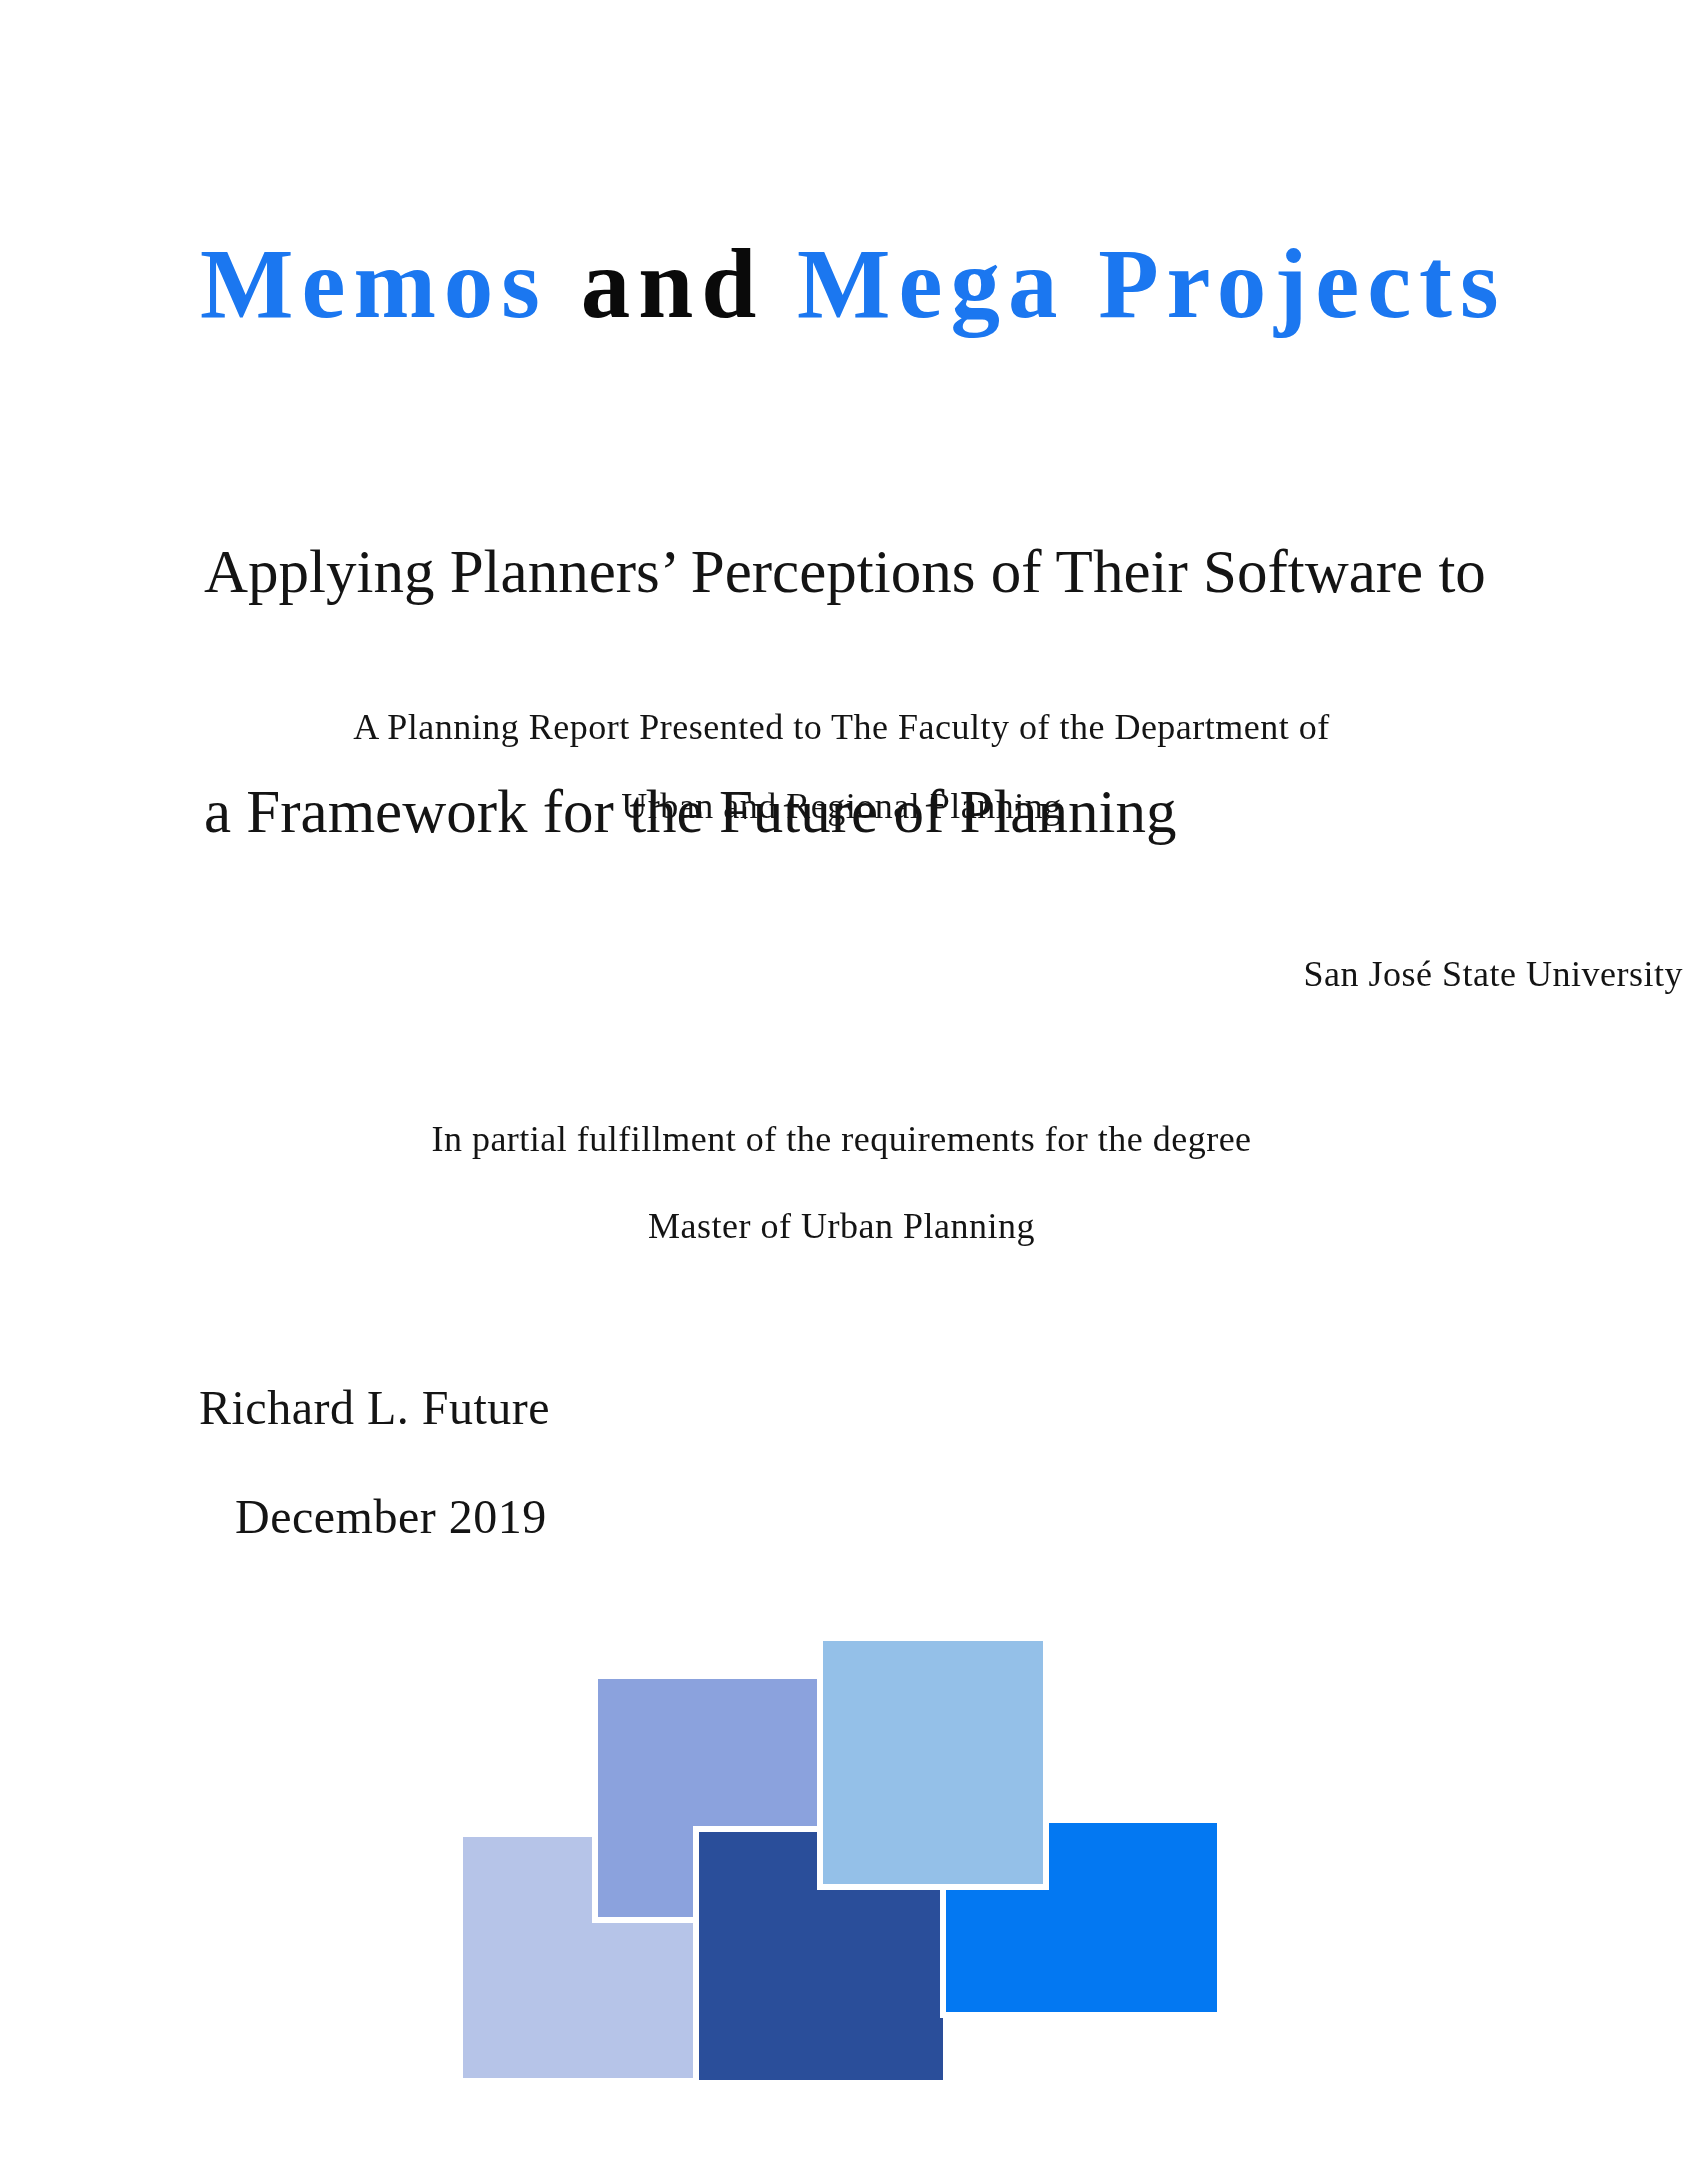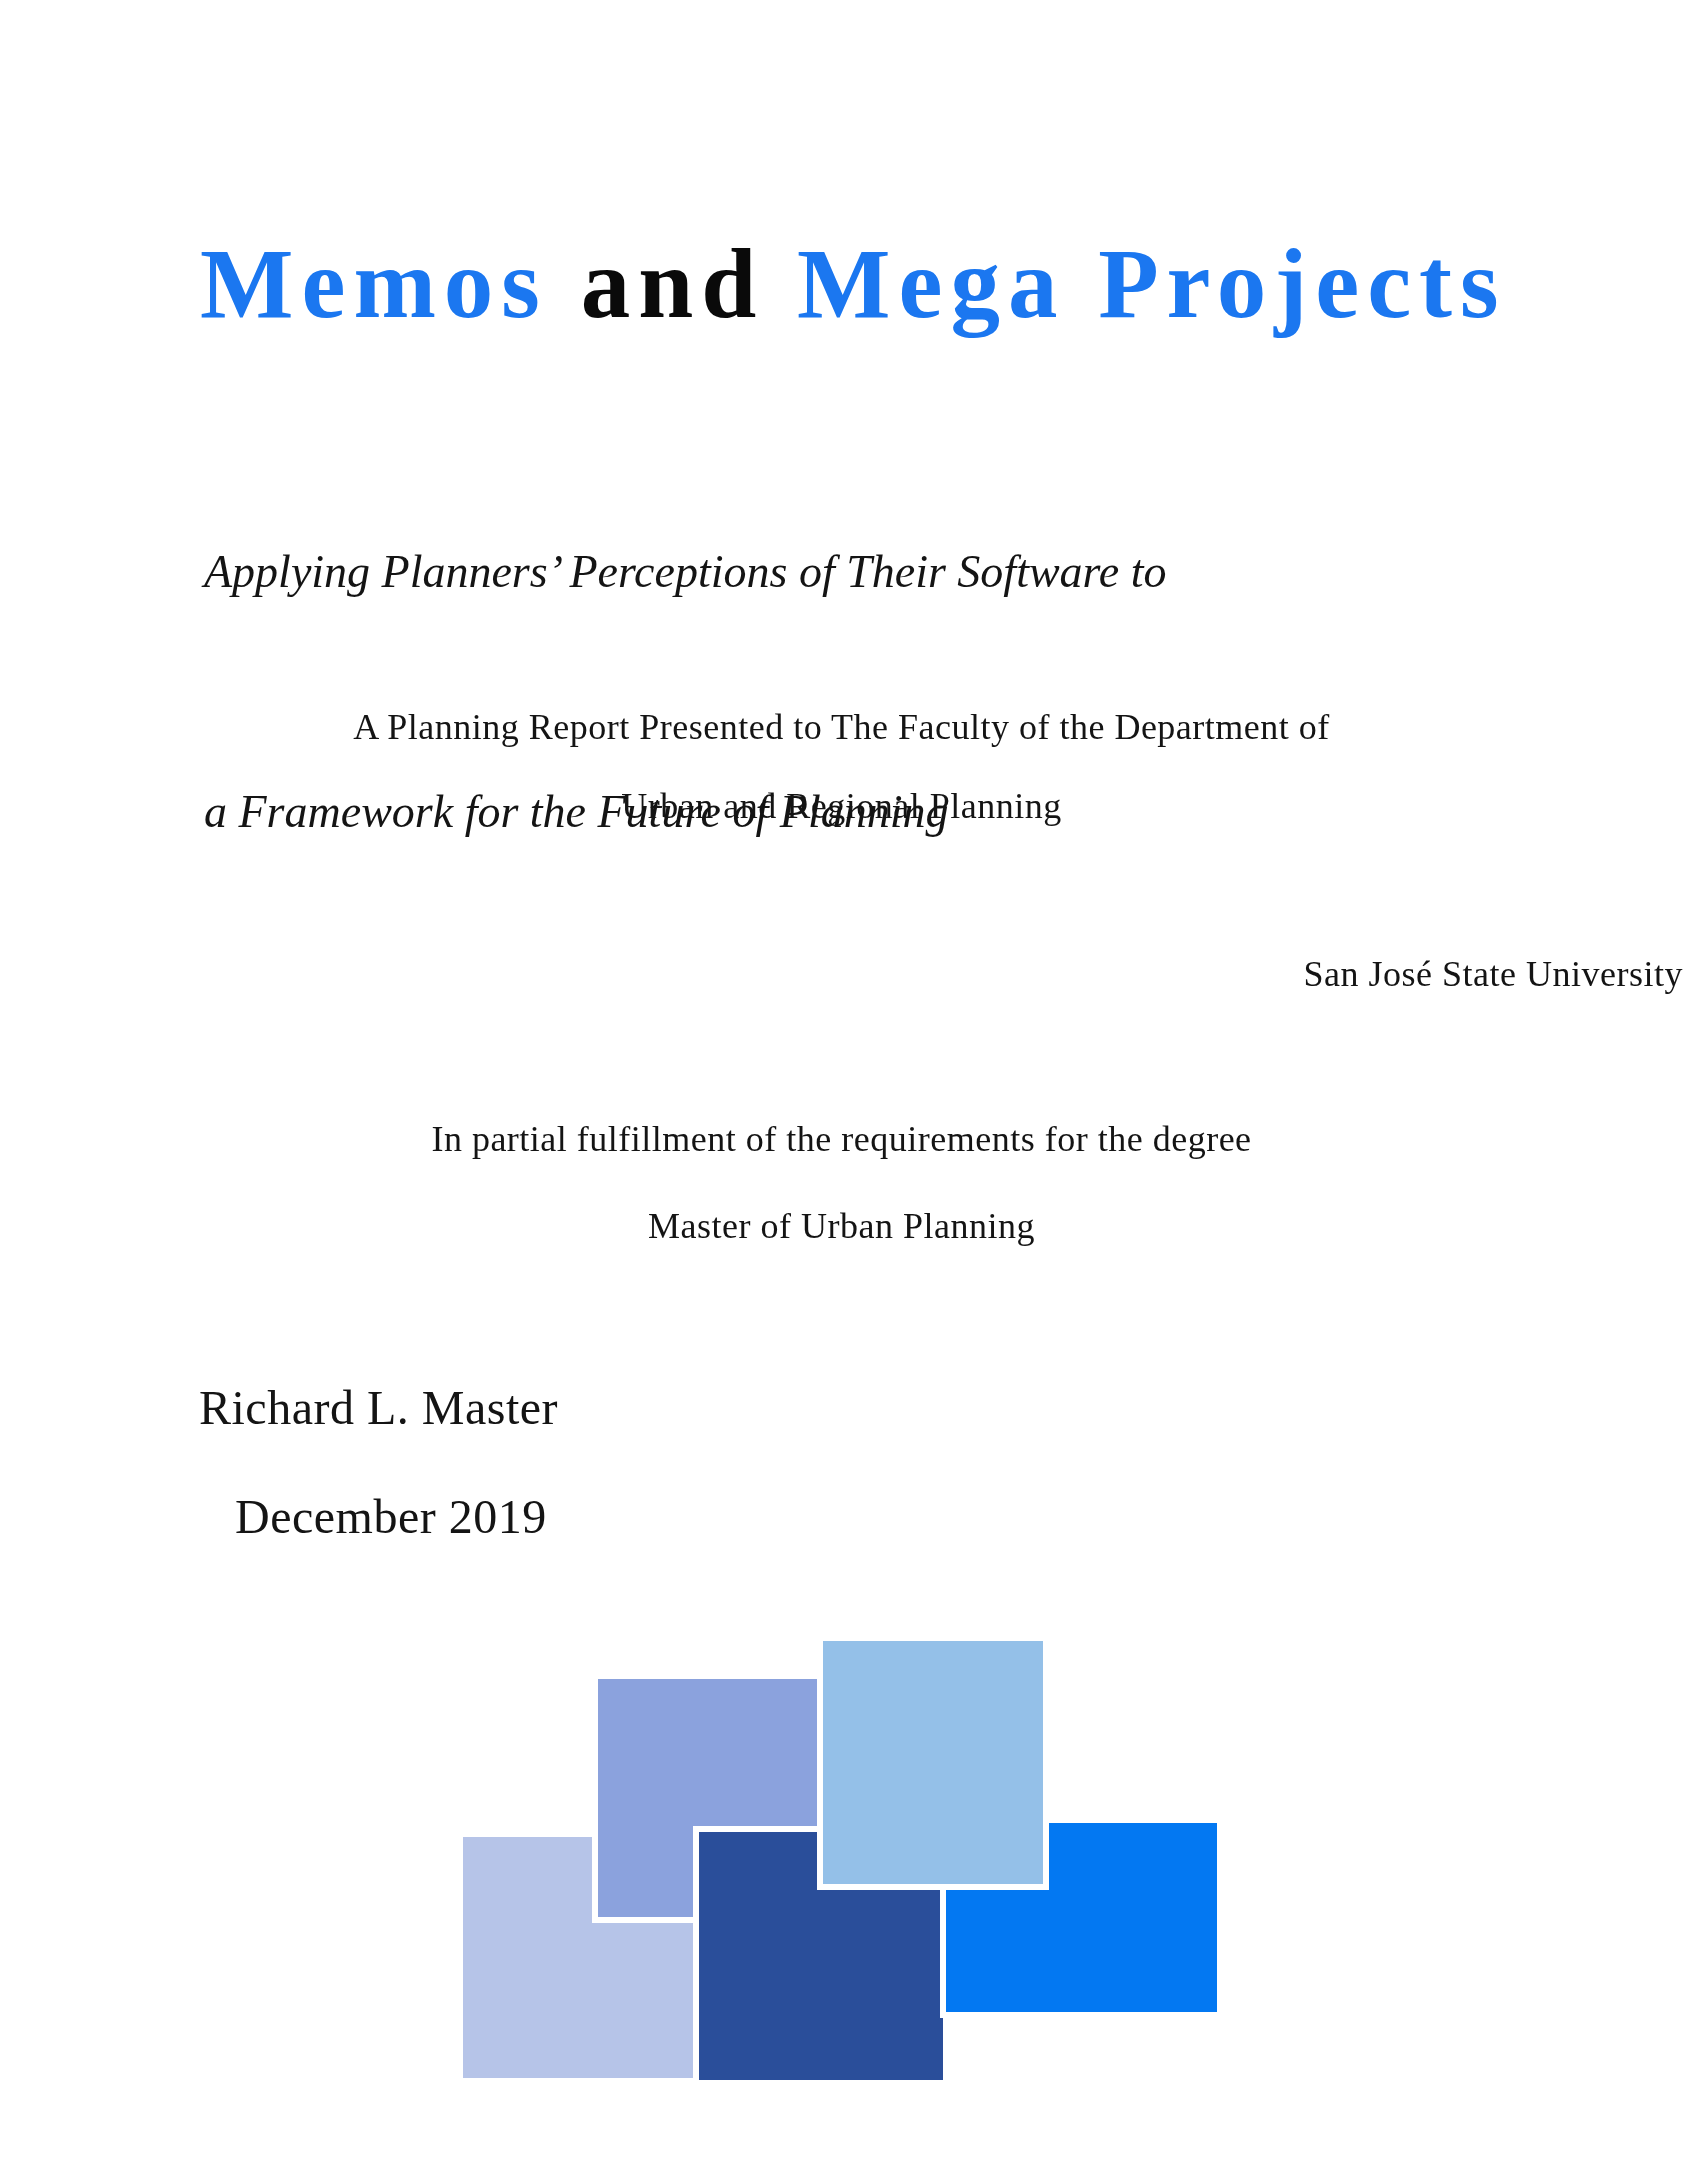--- a/index.html
+++ b/index.html
@@ -28,25 +28,24 @@
     line-height:1;
     letter-spacing:8px;
     white-space:pre;
   }
   .title .blue{color:var(--title-blue);}
   .title .black{color:#0a0a0a;margin-top:12px;}
   .subtitle{
     position:absolute;
     left:204px;
     top:372px;
-    font-size:46px;
+    font-size:61px;
     line-height:80px;
     letter-spacing:0;
     white-space:pre;
-    font-style:italic;
   }
   .centered{
     position:absolute;
     left:0;
     width:1683px;
     text-align:center;
     font-size:36px;
     letter-spacing:0.5px;
   }
   .presented{top:688px;line-height:79px;}
@@ -88,21 +87,21 @@
     <div>Urban and Regional Planning</div>
   </div>
 
   <div class="centered university">San José State University</div>
 
   <div class="centered degree">
     <div>In partial fulfillment of the requirements for the degree</div>
     <div>Master of Urban Planning</div>
   </div>
 
-  <div class="leftline author">Richard L. Master</div>
+  <div class="leftline author">Richard L. Future</div>
   <div class="leftline date">December 2019</div>
 
   <div class="logo">
       <div class="logo-square" style="left: 463px; top: 1837px; width: 236px; height: 241px; background: rgb(182, 196, 232); z-index: 1;"></div>
       <div class="logo-square" style="left: 598px; top: 1679px; width: 219px; height: 238px; background: rgb(139, 162, 221); z-index: 2;"></div>
       <div class="logo-square" style="left: 699px; top: 1832px; width: 244px; height: 248px; background: rgb(42, 78, 154); z-index: 3;"></div>
       <div class="logo-square" style="left: 946px; top: 1823px; width: 271px; height: 189px; background: rgb(3, 120, 242); z-index: 4;"></div>
       <div class="logo-square" style="left: 823px; top: 1641px; width: 220px; height: 243px; background: rgb(148, 192, 232); z-index: 5;"></div>
     </div>
 

